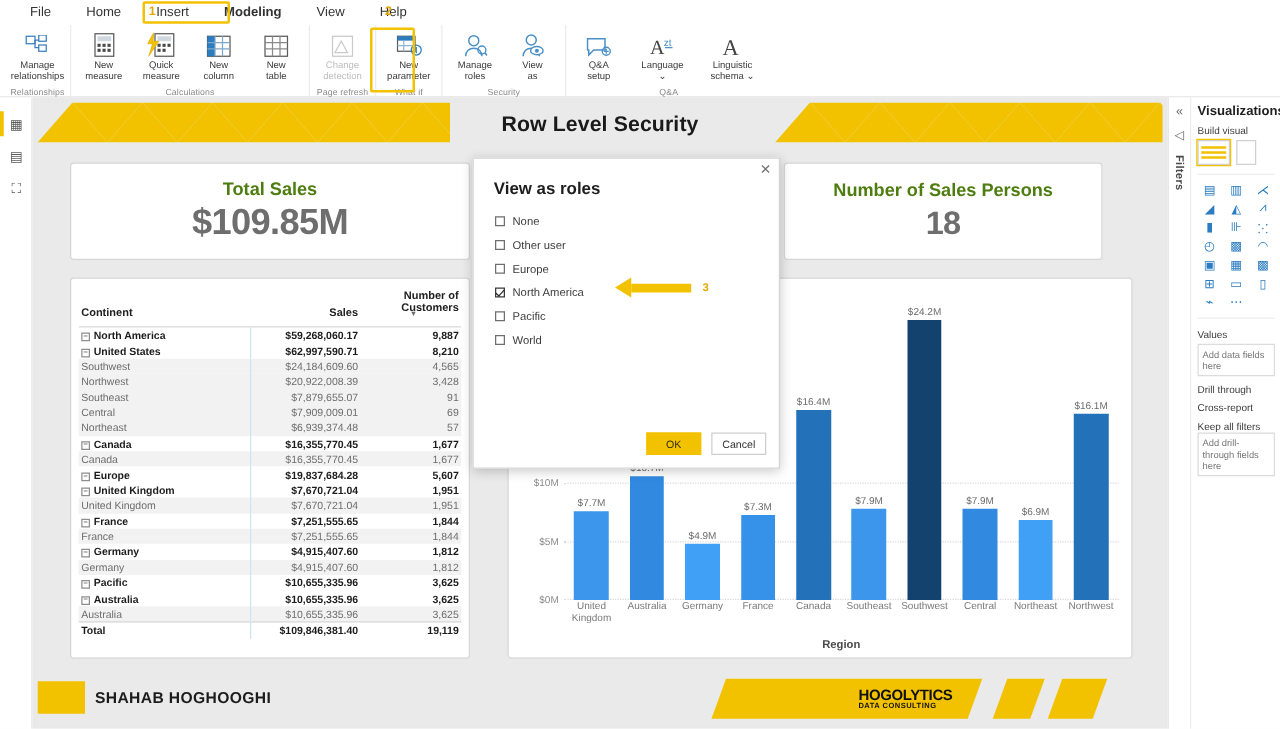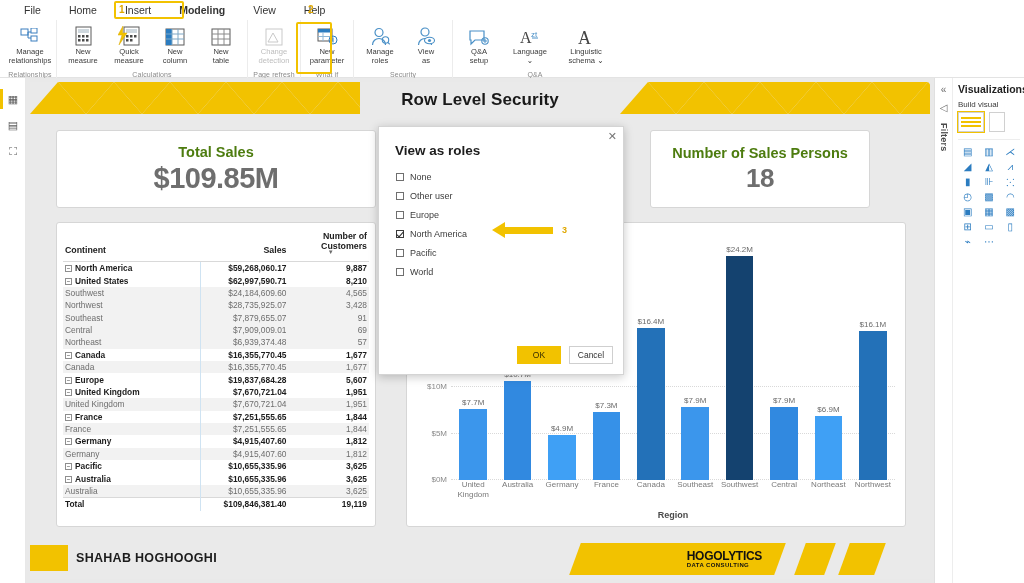--- a/index.html
+++ b/index.html
@@ -51,21 +51,21 @@
   .tri-wrap.left { left:0; width:330px; }
   .tri-wrap.right { right:0; width:310px; }
   .tri { position:absolute; top:0; width:0; height:0; }
   .tri.up { border-left:28px solid transparent; border-right:28px solid transparent; border-bottom:32px solid #F2C200; }
   .tri.dn { border-left:28px solid transparent; border-right:28px solid transparent; border-top:32px solid #F2C200; }
   .report-title { position:absolute; left:0; right:0; top:8px; text-align:center; font-size:17px; font-weight:bold; color:#1a1a1a; letter-spacing:0.1px; }
 
   
   .card { position:absolute; background:#fff; border:1px solid #d6d6d6; border-radius:3px; display:flex; flex-direction:column; align-items:center; justify-content:center; }
   #card-total { left:26px; top:48px; width:320px; height:78px; }
-  #card-persons { left:620px; top:48px; width:220px; height:78px;text-align:center; }
+  #card-persons { left:597px; top:48px; width:255px; height:78px;text-align:center; }
   .card-title { font-size:14.5px; font-weight:bold; color:#4d7c0f; }
   .card-value { font-size:29px; font-weight:bold; color:#6e6e6e; margin-top:2px; letter-spacing:-0.5px; }
   #card-persons .card-value { font-size:26px; }
 
   
   .matrix { position:absolute; left:26px; top:140px; width:320px; height:305px; background:#fff; border:1px solid #d6d6d6; border-radius:3px; padding:4px 6px 0 6px; overflow:hidden; }
   table.mx { width:100%; border-collapse:collapse; font-size:8.4px; color:#4b4b4b; table-layout:fixed; }
   table.mx th { font-size:8.8px; font-weight:bold; color:#212121; padding:4px 2px 6px 2px; border-bottom:1px solid #d9d9d9; vertical-align:bottom; }
   table.mx th.c1 { text-align:left; width:45%; }
   table.mx th.c2 { text-align:right; width:30%; padding-right:6px; }
@@ -432,21 +432,21 @@
                 <td class="c2">$62,997,590.71</td>
                 <td class="c3">8,210</td>
               </tr>
               <tr class="lv2 alt">
                 <td class="c1 ind2"><span>Southwest</span></td>
                 <td class="c2">$24,184,609.60</td>
                 <td class="c3">4,565</td>
               </tr>
               <tr class="lv2 alt">
                 <td class="c1 ind2"><span>Northwest</span></td>
-                <td class="c2">$28,735,925.07</td>
+                <td class="c2">$20,922,008.39</td>
                 <td class="c3">3,428</td>
               </tr>
               <tr class="lv2 alt">
                 <td class="c1 ind2"><span>Southeast</span></td>
                 <td class="c2">$7,879,655.07</td>
                 <td class="c3">91</td>
               </tr>
               <tr class="lv2 alt">
                 <td class="c1 ind2"><span>Central</span></td>
                 <td class="c2">$7,909,009.01</td>
@@ -683,16 +683,24 @@
           <div class="vizic">◠</div>
           <div class="vizic">▣</div>
           <div class="vizic">▦</div>
           <div class="vizic">▩</div>
           <div class="vizic">⊞</div>
           <div class="vizic">▭</div>
           <div class="vizic">▯</div>
           <div class="vizic">⌁</div>
           <div class="vizic">⋯</div>
         </div>
+      <div class="fieldsec" id="fieldsec">
+          <div class="fs-lbl">Values</div>
+          <div class="fs-box">Add data fields here</div>
+          <div class="fs-item">Drill through</div>
+          <div class="fs-item">Cross-report</div>
+          <div class="fs-item">Keep all filters</div>
+          <div class="fs-box">Add drill-through fields here</div>
+        </div>
     </div>
   </div>
 
 </div>
 
 </body></html>

